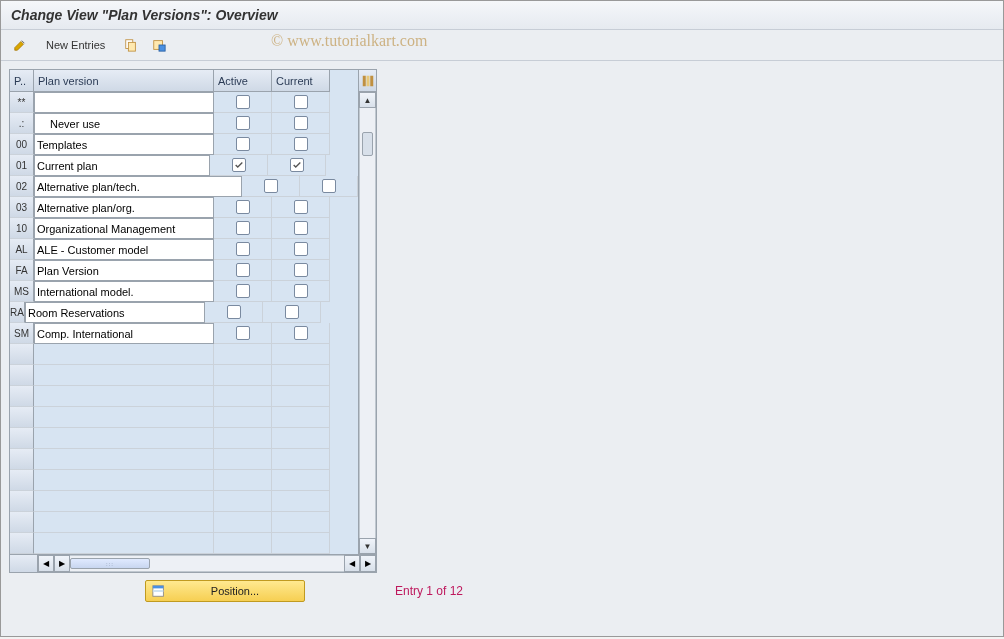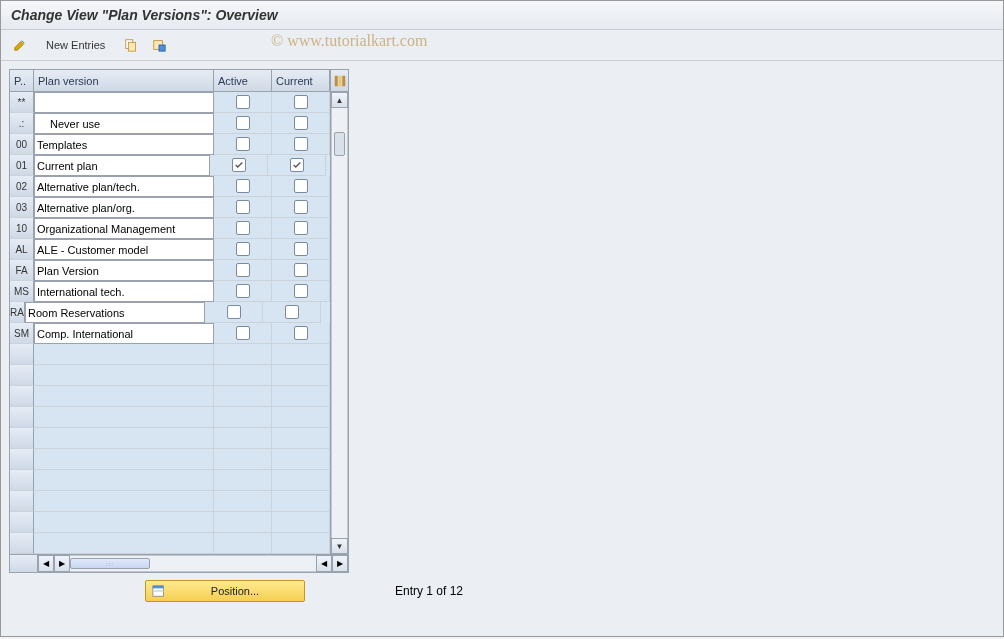--- a/index.html
+++ b/index.html
@@ -160,21 +160,21 @@
   background: linear-gradient(to bottom, #ffe990, #f6cf52);
   border: 1px solid #c09a20;
   border-radius: 2px;
   display: flex;
   align-items: center;
   gap: 6px;
   padding: 0 6px;
   cursor: pointer;
   color: #222;
 }
-.entry-text { color: #000000; font-size: 12px; }
+.entry-text { color: #be185d; font-size: 12px; }
 </style>
 </head>
 <body>
 
 <div class="window">
   <div class="title-bar">Change View "Plan Versions": Overview</div>
 
   <div class="toolbar">
     <span class="tool-btn">
       <svg width="14" height="14" viewBox="0 0 16 16">
@@ -252,21 +252,21 @@
                 <div class="rcell chk" style="width: 58px;">
                   <span class="checkbox">
                     <svg viewBox="0 0 12 12">
                       <path d="M2 6l2.5 2.5L10 3" fill="none" stroke="#555" stroke-width="1.6"></path>
                     </svg>
                   </span>
                 </div>
               </div>
               <div class="grow">
                 <div class="rcell idx" style="width: 24px;">02</div>
-                <div class="rcell pv" style="width: 180px;">Alternative plan/tech.</div>
+                <div class="rcell pv" style="width: 208px;">Alternative plan/tech.</div>
                 <div class="rcell chk" style="width: 58px;">
                   <span class="checkbox"></span>
                 </div>
                 <div class="rcell chk" style="width: 58px;">
                   <span class="checkbox"></span>
                 </div>
               </div>
               <div class="grow">
                 <div class="rcell idx" style="width: 24px;">03</div>
                 <div class="rcell pv" style="width: 180px;">Alternative plan/org.</div>
@@ -302,21 +302,21 @@
                 <div class="rcell pv" style="width: 180px;">Plan Version</div>
                 <div class="rcell chk" style="width: 58px;">
                   <span class="checkbox"></span>
                 </div>
                 <div class="rcell chk" style="width: 58px;">
                   <span class="checkbox"></span>
                 </div>
               </div>
               <div class="grow">
                 <div class="rcell idx" style="width: 24px;">MS</div>
-                <div class="rcell pv" style="width: 180px;">International tech.</div>
+                <div class="rcell pv" style="width: 180px;">International model.</div>
                 <div class="rcell chk" style="width: 58px;">
                   <span class="checkbox"></span>
                 </div>
                 <div class="rcell chk" style="width: 58px;">
                   <span class="checkbox"></span>
                 </div>
               </div>
               <div class="grow">
                 <div class="rcell idx" style="width: 15px;">RA</div>
                 <div class="rcell pv" style="width: 180px;">Room Reservations</div>

